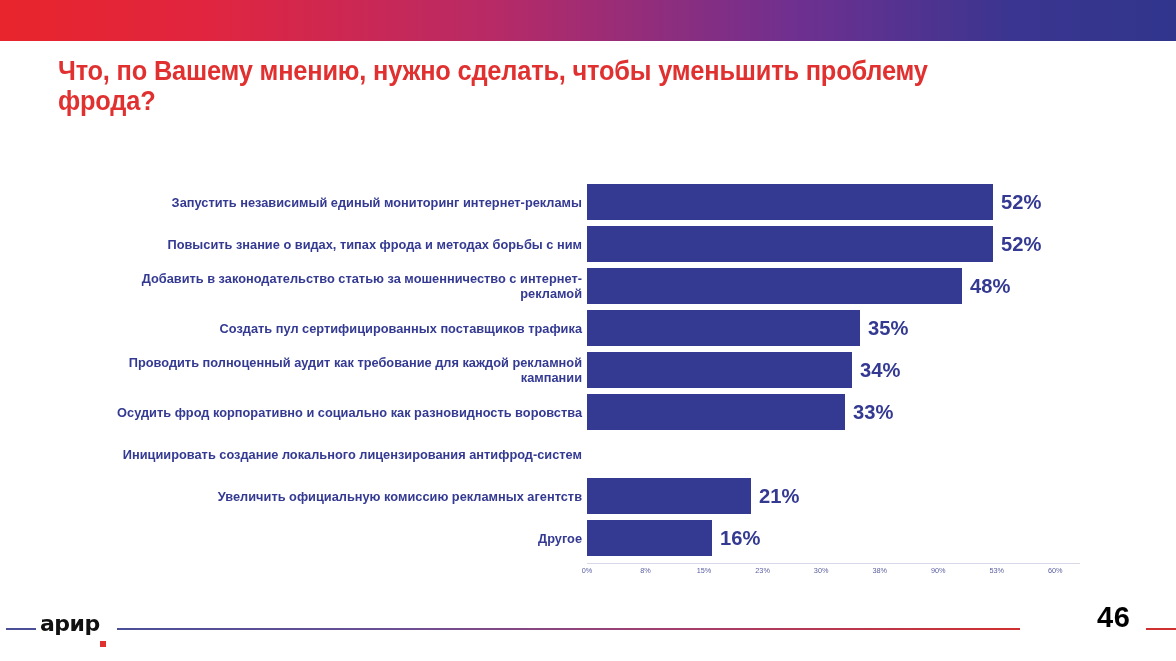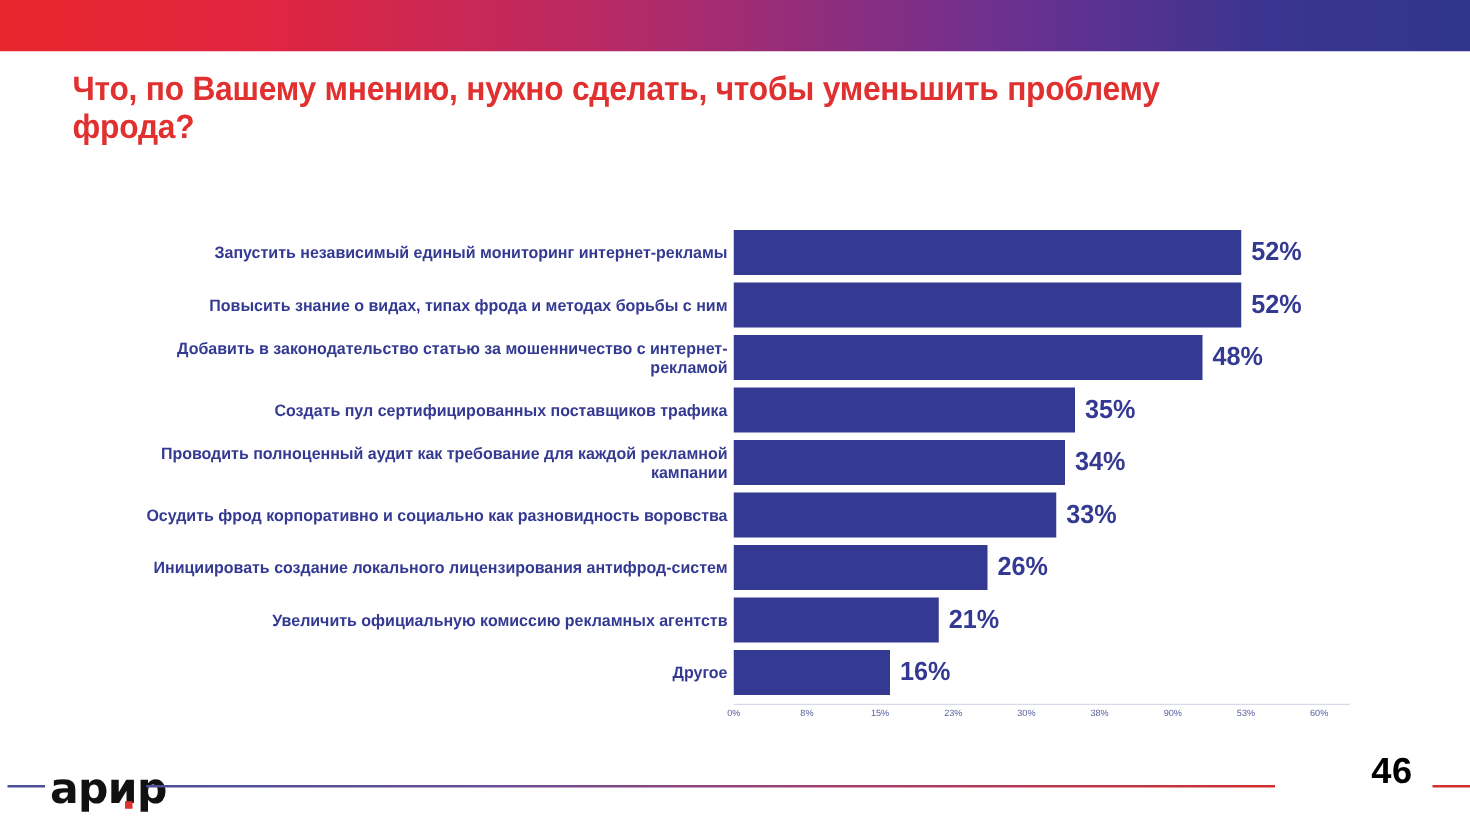--- a/index.html
+++ b/index.html
@@ -92,21 +92,21 @@
   
   #footer { position:absolute; left:0; top:597px; width:1176px; height:64px; }
   #logo-rule-left {
     position:absolute; left:6px; top:31px; width:30px; height:2px;
     background:#4a4f97;
   }
   #logo {
     position:absolute; left:40px; top:14px;
     font-family:"DejaVu Sans", sans-serif;
     font-weight:bold;
-    font-size:34px;
+    font-size:22px;
     letter-spacing:-0.5px;
     color:#111111;
   }
   #logo-dot {
     position:absolute; left:100px; top:44px;
     width:6px; height:6px; background:#E0302F;
   }
   #footer-rule {
     position:absolute; left:117px; top:31px; width:903px; height:2px;
     background:linear-gradient(to right, #4a4f97 0%, #6a4f95 30%, #a33e6d 62%, #D0302F 100%);
@@ -169,24 +169,20 @@
     </div>
     <div class="row" style="top: 219px;">
       <div class="cat-label">Осудить фрод корпоративно и социально как разновидность воровства</div>
       <div class="bar-wrap">
         <div class="bar" style="width: 257.565px; background: rgb(52, 58, 146);"></div>
         <div class="val">33%</div>
       </div>
     </div>
     <div class="row" style="top: 261px;">
       <div class="cat-label">Инициировать создание локального лицензирования антифрод-систем</div>
-      <div class="bar-wrap">
-        <div class="bar" style="width: 202.93px; background: rgb(52, 58, 146);"></div>
-        <div class="val">26%</div>
-      </div>
     </div>
     <div class="row" style="top: 303px;">
       <div class="cat-label">Увеличить официальную комиссию рекламных агентств</div>
       <div class="bar-wrap">
         <div class="bar" style="width: 163.905px; background: rgb(52, 58, 146);"></div>
         <div class="val">21%</div>
       </div>
     </div>
     <div class="row" style="top: 345px;">
       <div class="cat-label">Другое</div>

